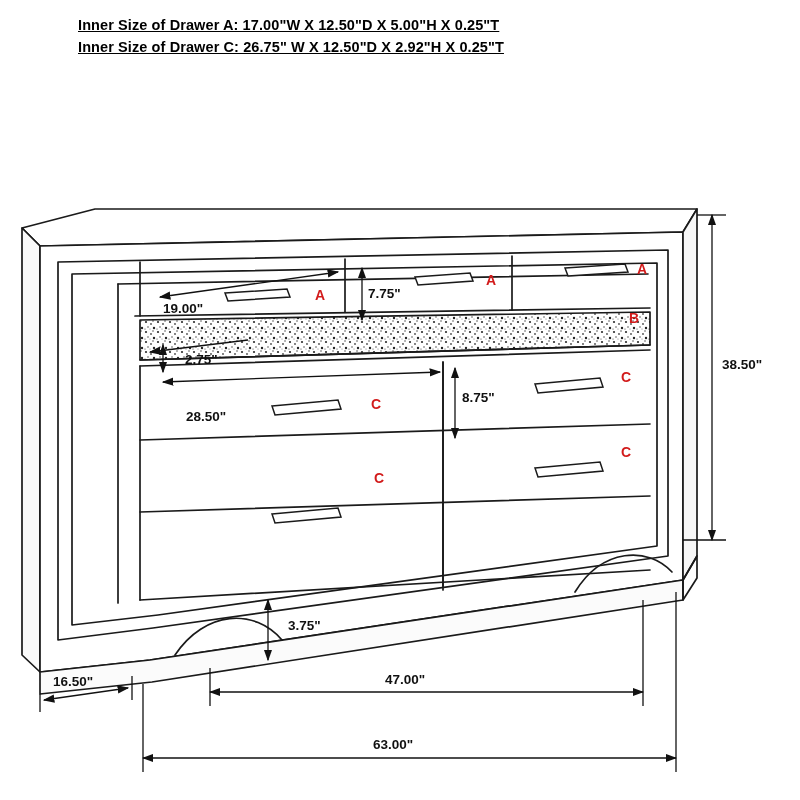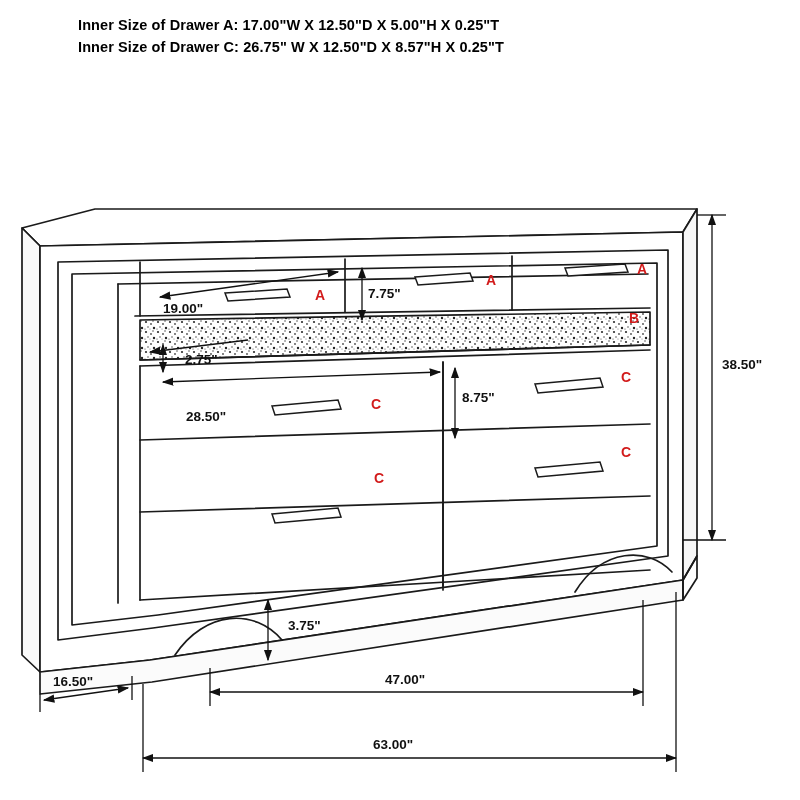--- a/index.html
+++ b/index.html
@@ -17,20 +17,21 @@
   #stage {
     position: relative;
     width: 800px;
     height: 800px;
   }
   .spec-block {
     position: absolute;
     left: 78px;
     top: 14px;
     width: 700px;
+    text-decoration: underline;
   }
   .spec-line {
     font-size: 14.5px;
     font-weight: bold;
     color: #000000;
     line-height: 22px;
     white-space: nowrap;
     letter-spacing: 0.1px;
   }
   svg.diagram {
@@ -55,21 +56,21 @@
     white-space: nowrap;
   }
 </style>
 </head>
 <body>
 
 <div id="stage">
 
   <div class="spec-block">
     <div class="spec-line">Inner Size of Drawer A: 17.00"W X 12.50"D X 5.00"H X 0.25"T</div>
-    <div class="spec-line">Inner Size of Drawer C: 26.75" W X 12.50"D X 8.57"H X 0.25"T</div>
+    <div class="spec-line">Inner Size of Drawer C: 26.75" W X 12.50"D X 2.92"H X 0.25"T</div>
   </div>
 
   <svg class="diagram" viewBox="0 0 800 800">
     <defs>
       <pattern id="speckle" width="12" height="10" patternUnits="userSpaceOnUse">
         <rect width="12" height="10" fill="#ffffff"></rect>
         <circle cx="2" cy="2" r="1.1" fill="#2b2b2b"></circle>
         <circle cx="7" cy="4" r="0.9" fill="#4a4a4a"></circle>
         <circle cx="10" cy="8" r="1.2" fill="#222222"></circle>
         <circle cx="4" cy="7" r="0.8" fill="#555555"></circle>

